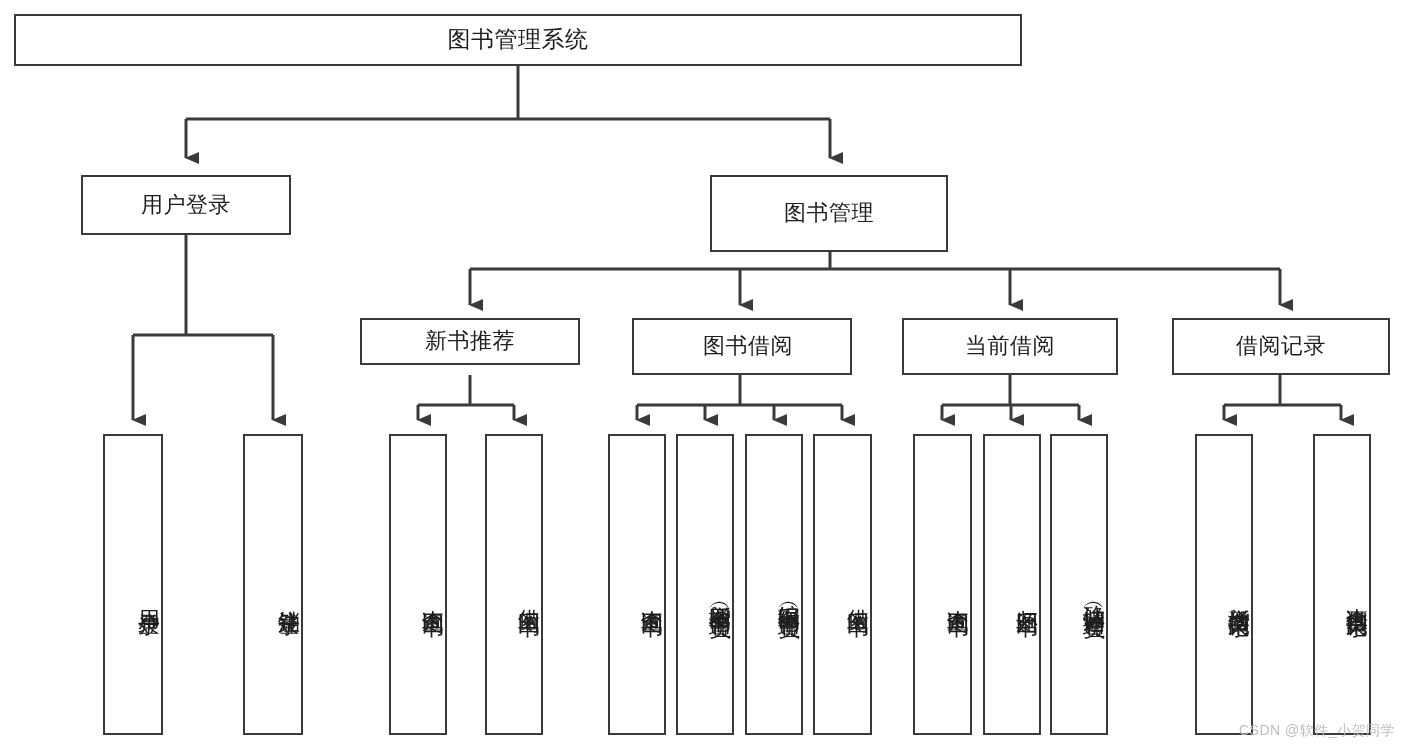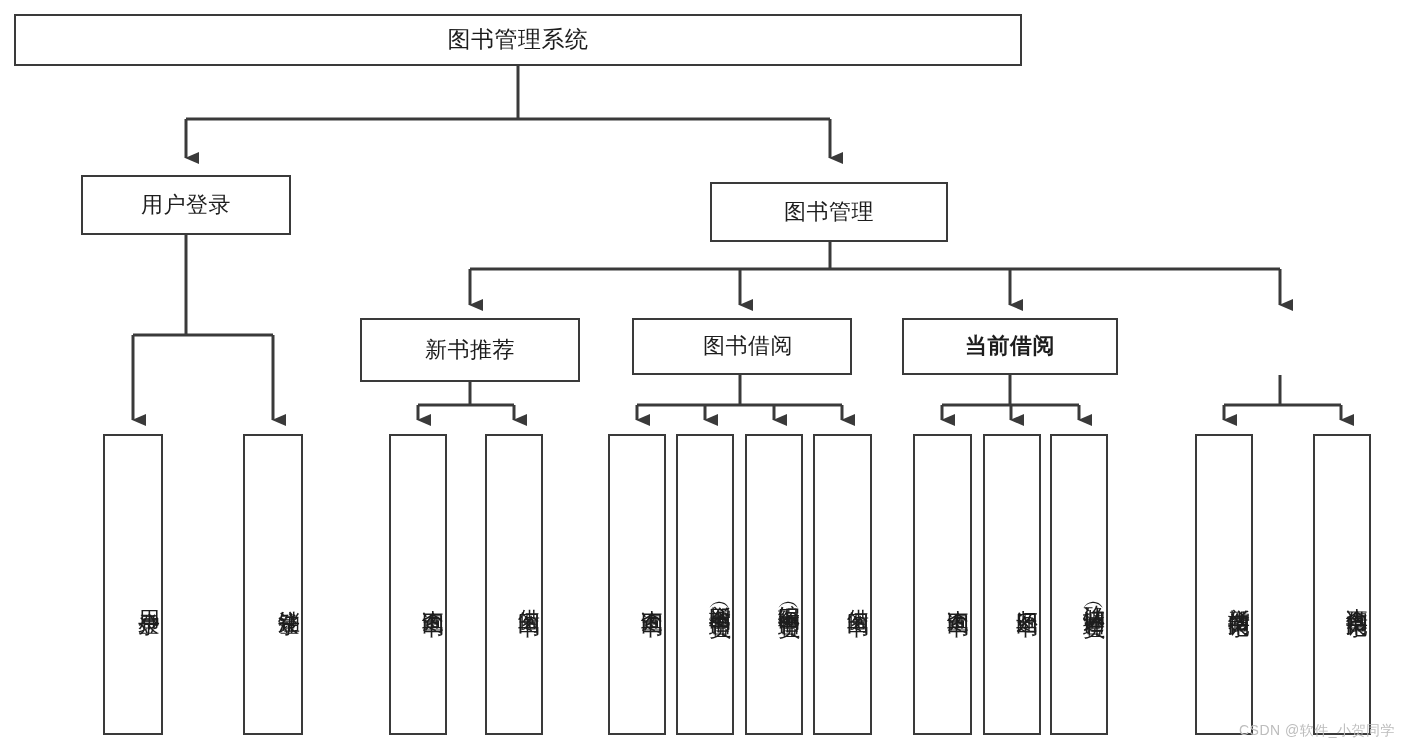--- a/index.html
+++ b/index.html
@@ -126,32 +126,35 @@
     </g>
   </svg>
 
   <div class="node h root" style="left:14px; top:14px; width:1008px; height:52px;text-align:right;">
     <span>图书管理系统</span>
   </div>
 
   <div class="node h" style="left:81px; top:175px; width:210px; height:60px;">
     <span>用户登录</span>
   </div>
-  <div class="node h" style="left:710px; top:175px; width:238px; height:60px;margin-top:7px;">
+  <div class="node h" style="left:710px; top:175px; width:238px; height:77px;">
     <span>图书管理</span>
   </div>
 
-  <div class="node h" style="left:360px; top:318px; width:220px; height:64px;">
+  <div class="node h" style="left:360px; top:318px; width:220px; height:47px;">
     <span>新书推荐</span>
   </div>
   <div class="node h" style="left:632px; top:318px; width:220px; height:57px;padding-left:12px;">
     <span>图书借阅</span>
   </div>
-  <div class="node h" style="left:902px; top:318px; width:216px; height:57px;font-weight:bold;">
+  <div class="node h" style="left:902px; top:318px; width:216px; height:57px;">
     <span>当前借阅</span>
+  </div>
+  <div class="node h" style="left:1172px; top:318px; width:218px; height:57px;">
+    <span>借阅记录</span>
   </div>
 
   <div class="node v" style="left:103px; top:434px; width:60px; height:301px;">
     <span class="vtext">用户登录</span>
   </div>
   <div class="node v" style="left:243px; top:434px; width:60px; height:301px;">
     <span class="vtext">注销登录</span>
   </div>
 
   <div class="node v" style="left:389px; top:434px; width:58px; height:301px;">

